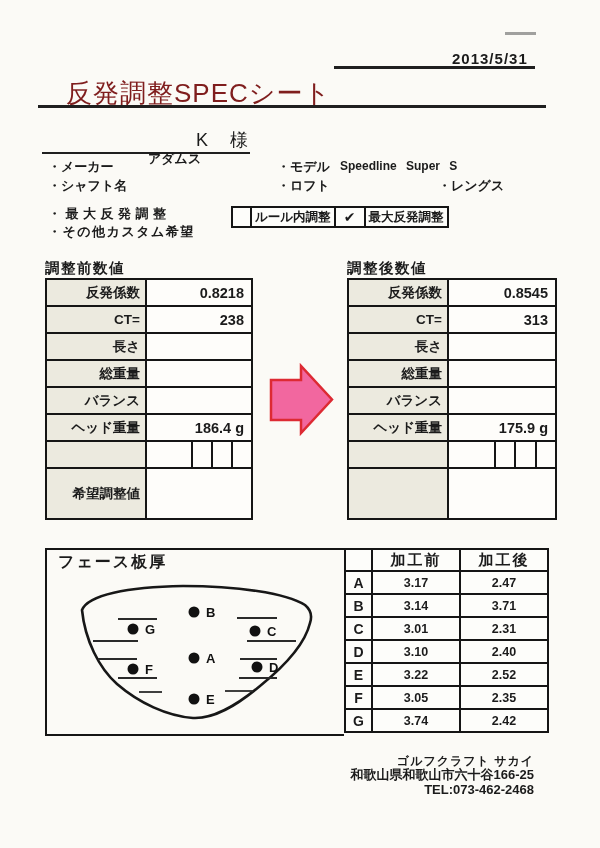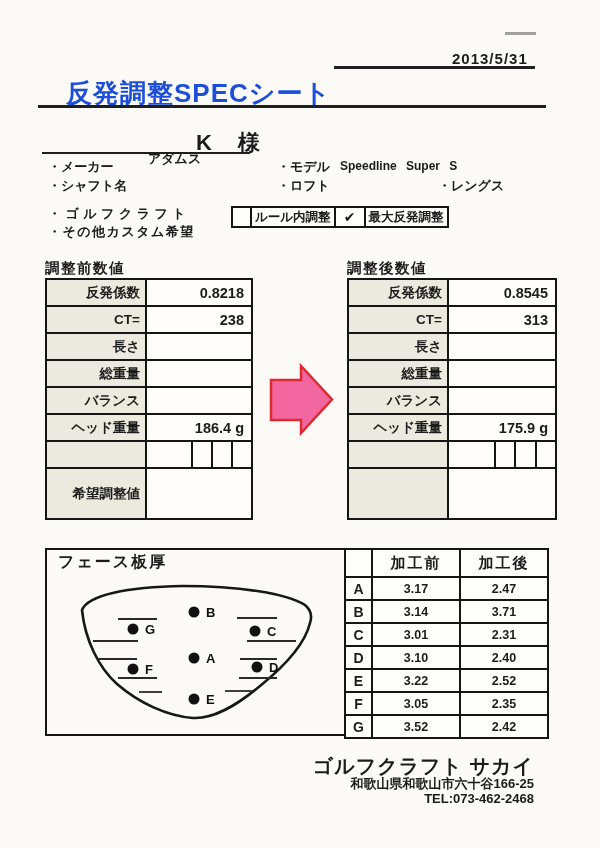--- a/index.html
+++ b/index.html
@@ -7,22 +7,22 @@
     position:relative;width:600px;height:848px;margin:0 auto;
     background:#fbfaf6;overflow:hidden;
     font-family:"Liberation Sans","DejaVu Sans",sans-serif;
     color:#1b1b1b;
   }
   .abs{position:absolute;}
   .hline{position:absolute;background:#1f1f1f;}
 
   
   .date{left:452px;top:50px;font-size:15px;font-weight:bold;letter-spacing:1px;}
-  .title{left:66px;top:76px;font-size:26px;font-weight:bold;color:#1d4ed8;letter-spacing:1px;}
-  .customer{left:196px;top:128px;font-size:22px;font-weight:bold;letter-spacing:2px;}
+  .title{left:66px;top:76px;font-size:26px;font-weight:normal;color:#7f1d1d;letter-spacing:1px;}
+  .customer{left:196px;top:128px;font-size:18px;font-weight:normal;letter-spacing:2px;}
 
   
   .info{font-size:13px;font-weight:bold;white-space:nowrap;}
   .latin{font-size:12px;font-weight:600;word-spacing:6px;}
 
   
   .rule-box{left:231px;top:206px;display:flex;border:2px solid #151515;height:22px;box-sizing:border-box;background:#fdfdfa;}
   .rule-box>div{display:flex;align-items:center;box-sizing:border-box;}
   .rc-empty{width:17px;}
   .rc-opt{padding:0 3px;font-size:12.5px;font-weight:bold;border-left:2px solid #151515;white-space:nowrap;}
@@ -42,27 +42,27 @@
   .subcell{flex:1;box-sizing:border-box;}
   .subcell+.subcell{border-left:2px solid #151515;}
 
   
   .face-box{left:45px;top:548px;width:299px;height:188px;border:2.5px solid #151515;border-right:none;box-sizing:border-box;}
   .face-title{left:58px;top:552px;font-size:16px;font-weight:bold;letter-spacing:2px;}
 
   
   .tt{left:344px;top:548px;border:2.5px solid #151515;border-collapse:collapse;background:#fdfdfa;}
   .tt td,.tt th{border:2px solid #151515;text-align:center;padding:0;box-sizing:border-box;}
-  .tt th{width:88px;height:28px;font-size:15px;font-weight:bold;letter-spacing:2px;}
+  .tt th{width:88px;height:22px;font-size:15px;font-weight:bold;letter-spacing:2px;}
   .tt .pt{width:27px;font-size:14px;font-weight:bold;}
   .tt td{height:23px;font-size:12.5px;font-weight:600;}
 
   
   .footer{right:66px;top:755px;text-align:right;line-height:1.12;}
-  .footer .company{font-size:20px;font-weight:bold;letter-spacing:1px;}
+  .footer .company{font-size:12px;font-weight:bold;letter-spacing:1px;}
   .footer .addr,.footer .tel{font-size:13px;font-weight:bold;}
 
   .faint{opacity:.55;background:#555;}
 </style>
 </head>
 <body>
 
 <div class="page">
 
   <div class="hline faint" style="left:505px;top:32px;width:31px;height:2.5px;"></div>
@@ -77,21 +77,21 @@
   <div class="hline" style="left:42px;top:152px;width:208px;height:2px;"></div>
 
   <div class="abs info" style="left:48px;top:158px;">・メーカー</div>
   <div class="abs info" style="left:148px;top:150px;">アダムス</div>
   <div class="abs info" style="left:277px;top:158px;">・モデル</div>
   <div class="abs latin" style="left:340px;top:159px;">Speedline Super S</div>
   <div class="abs info" style="left:48px;top:177px;">・シャフト名</div>
   <div class="abs info" style="left:277px;top:177px;">・ロフト</div>
   <div class="abs info" style="left:438px;top:177px;">・レングス</div>
 
-  <div class="abs info" style="left:48px;top:205px;letter-spacing:4.5px;">・ゴルフクラフト</div>
+  <div class="abs info" style="left:48px;top:205px;letter-spacing:4.5px;">・最大反発調整</div>
   <div class="abs info" style="left:48px;top:223px;letter-spacing:1.5px;">・その他カスタム希望</div>
 
   <div class="abs rule-box">
     <div class="rc-empty"></div>
     <div class="rc-opt">ルール内調整</div>
     <div class="rc-check">✔</div>
     <div class="rc-opt">最大反発調整</div>
   </div>
 
   <div class="abs section-title" style="left:45px;top:259px;">調整前数値</div>
@@ -254,21 +254,21 @@
           <td>3.22</td>
           <td>2.52</td>
         </tr>
     <tr>
           <td class="pt">F</td>
           <td>3.05</td>
           <td>2.35</td>
         </tr>
     <tr>
           <td class="pt">G</td>
-          <td>3.52</td>
+          <td>3.74</td>
           <td>2.42</td>
         </tr>
   </tbody>
     </table>
 
   <div class="abs footer">
     <div class="company">ゴルフクラフト サカイ</div>
     <div class="addr">和歌山県和歌山市六十谷166-25</div>
     <div class="tel">TEL:073-462-2468</div>
   </div>

